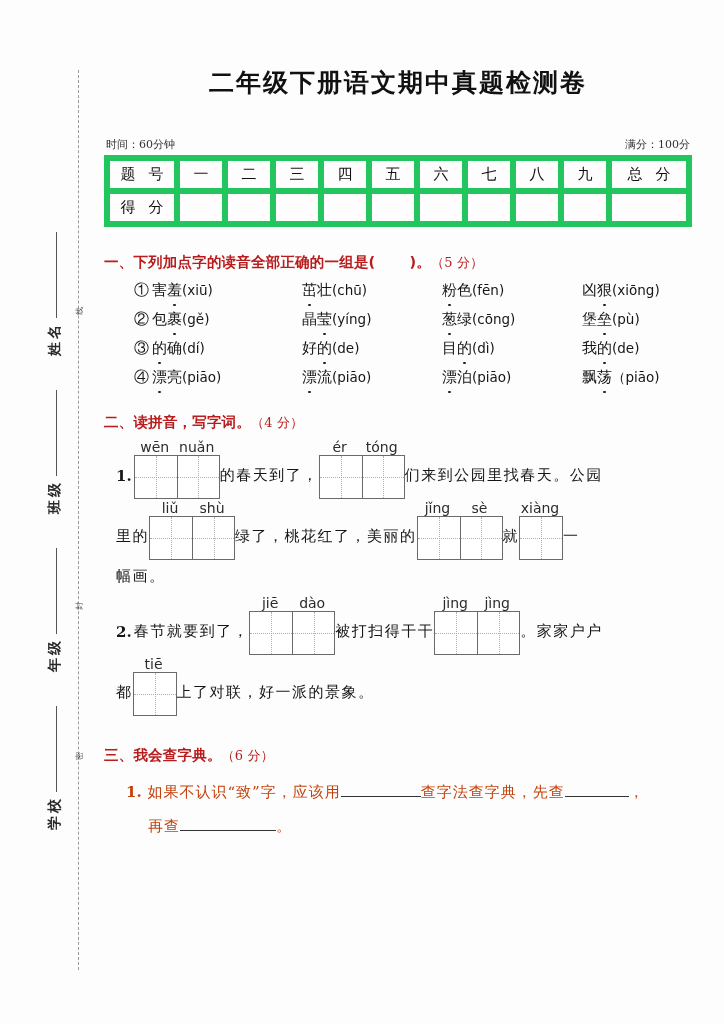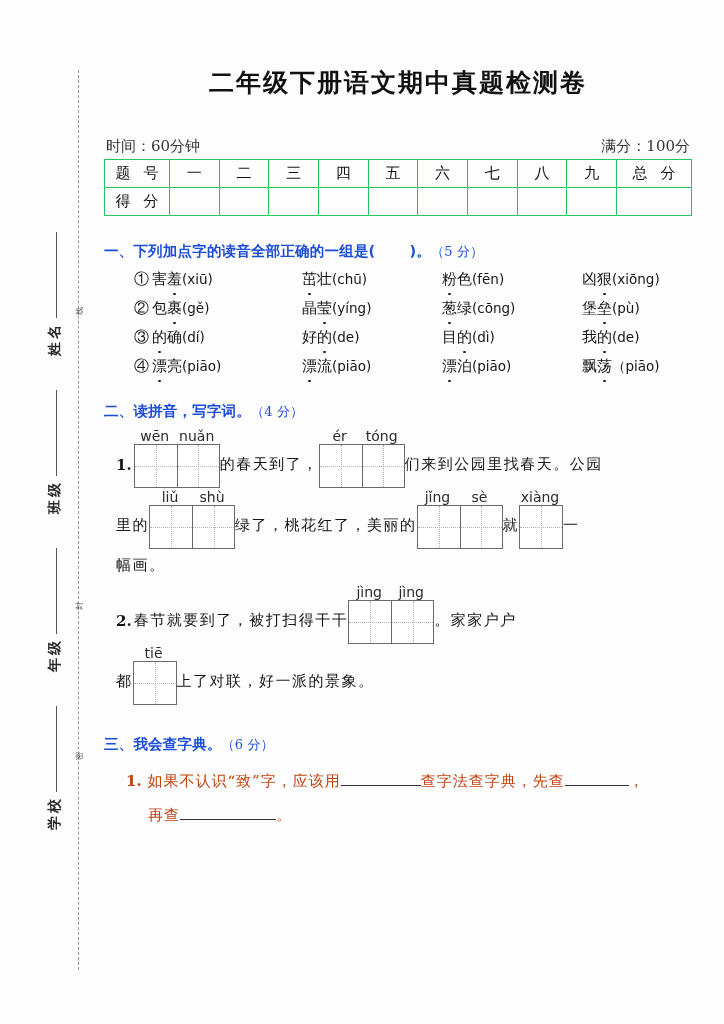--- a/index.html
+++ b/index.html
@@ -80,55 +80,55 @@
     color: #111;
   }
 
   
   .meta-row {
     margin-top: 38px;
     display: flex;
     justify-content: space-between;
     align-items: flex-end;
     font-family: "DejaVu Serif", "Liberation Serif", serif;
-    font-size: 15px;
+    font-size: 11px;
     color: #333;
     padding: 0 2px 2px 2px;
   }
 
   
   table.score-table {
     width: 100%;
     border-collapse: collapse;
     table-layout: fixed;
     margin-top: 1px;
   }
   table.score-table td {
-    border: 1px solid #22c55e;
+    border: 6px solid #22c55e;
     height: 25px;
     text-align: center;
     vertical-align: middle;
     font-family: "DejaVu Serif", "Liberation Serif", serif;
     font-size: 15px;
     letter-spacing: 4px;
     text-indent: 4px;
     color: #111;
   }
   table.score-table td.head-cell { width: 62px; }
   table.score-table td.total-cell { width: 72px; }
   table.score-table td.blank-cell { letter-spacing: 0; }
 
   
   .sec-head {
     margin-top: 26px;
     font-family: "DejaVu Sans", "Liberation Sans", sans-serif;
     font-weight: 700;
     font-size: 14.5px;
     letter-spacing: 0.2px;
-    color: #1d4ed8;
+    color: #b91c1c;
   }
   .sec-head .pts {
     font-family: "DejaVu Serif", "Liberation Serif", serif;
     font-weight: 400;
     font-size: 13px;
   }
   .blank-paren {
     display: inline-block;
     min-width: 34px;
   }
@@ -450,20 +450,30 @@
       <div class="py-line">
         <div class="py-row" style="min-height:26px;">
           <span class="txt" style="padding-bottom:2px;">幅画。</span>
         </div>
       </div>
 
       <div class="py-line" style="margin-top:8px;">
         <div class="py-row">
           <span class="txt lead">2.</span>
           <span class="txt">春节就要到了，</span>
+          <span class="tzg-group">
+            <span class="tzg-pin">
+              <span>jiē</span>
+              <span>dào</span>
+            </span>
+            <span class="tzg-boxes">
+              <span class="tzg-cell"></span>
+              <span class="tzg-cell"></span>
+            </span>
+          </span>
           <span class="txt">被打扫得干干</span>
           <span class="tzg-group">
             <span class="tzg-pin">
               <span>jìng</span>
               <span>jìng</span>
             </span>
             <span class="tzg-boxes">
               <span class="tzg-cell"></span>
               <span class="tzg-cell"></span>
             </span>

